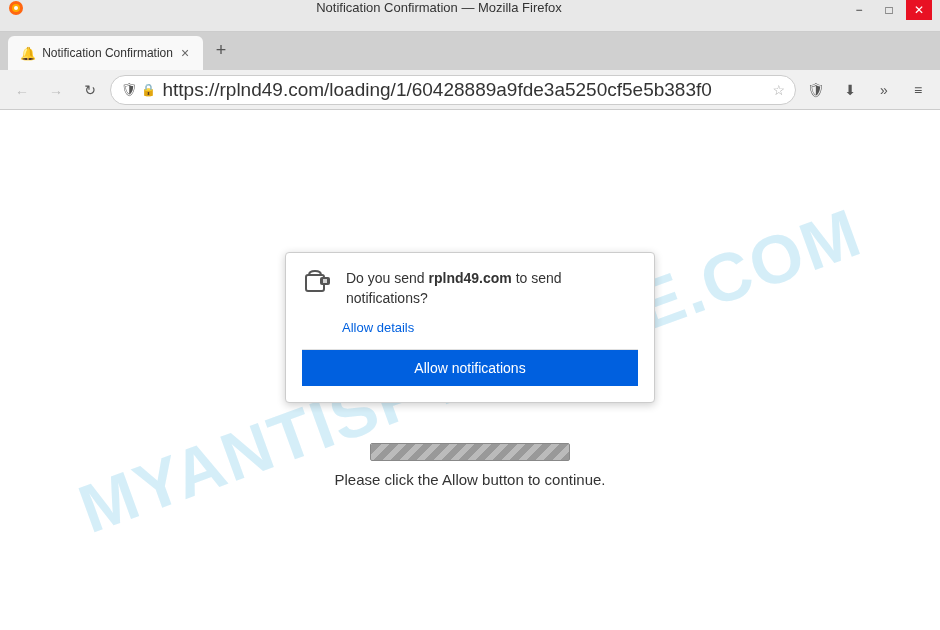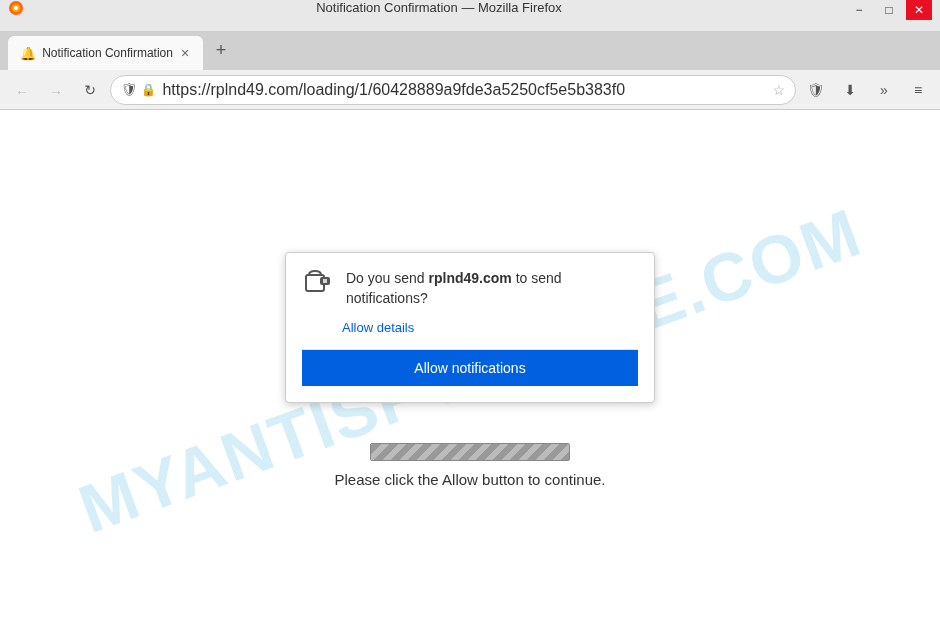--- a/index.html
+++ b/index.html
@@ -143,21 +143,21 @@
       height: 30px;
       gap: 6px;
     }
     .address-bar-icons {
       display: flex;
       align-items: center;
       gap: 4px;
     }
     .address-text {
       flex: 1;
-      font-size: 16px;
+      font-size: 19px;
       color: #333;
       white-space: nowrap;
       overflow: hidden;
       text-overflow: ellipsis;
     }
     .address-star {
       font-size: 14px;
       color: #aaa;
       cursor: pointer;
     }

